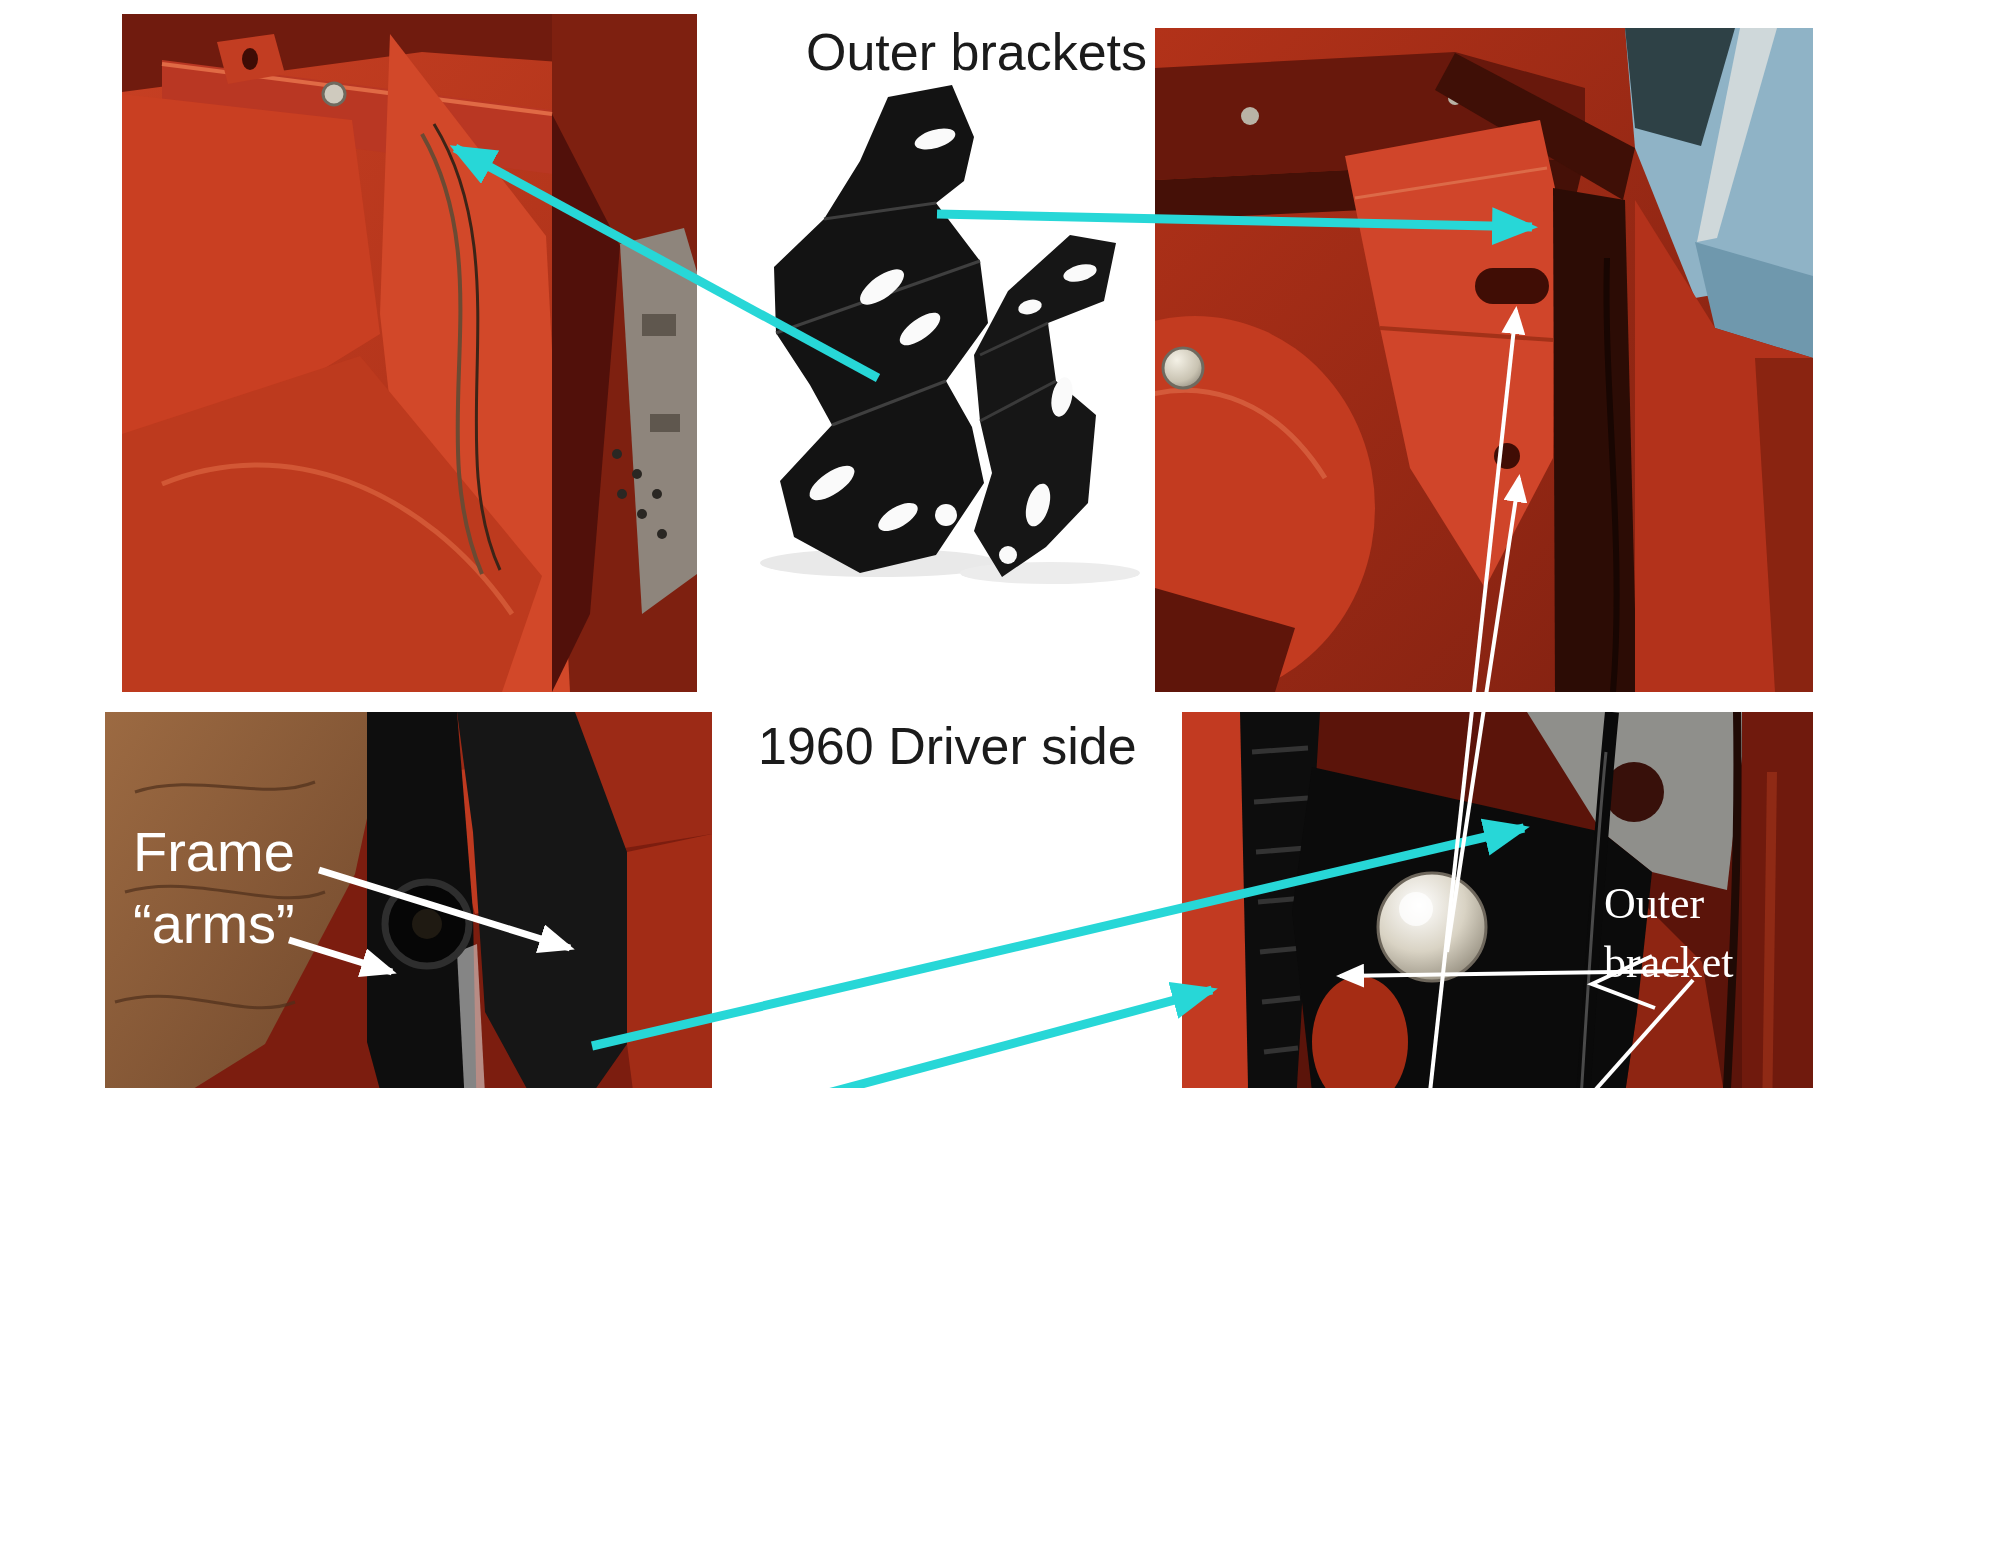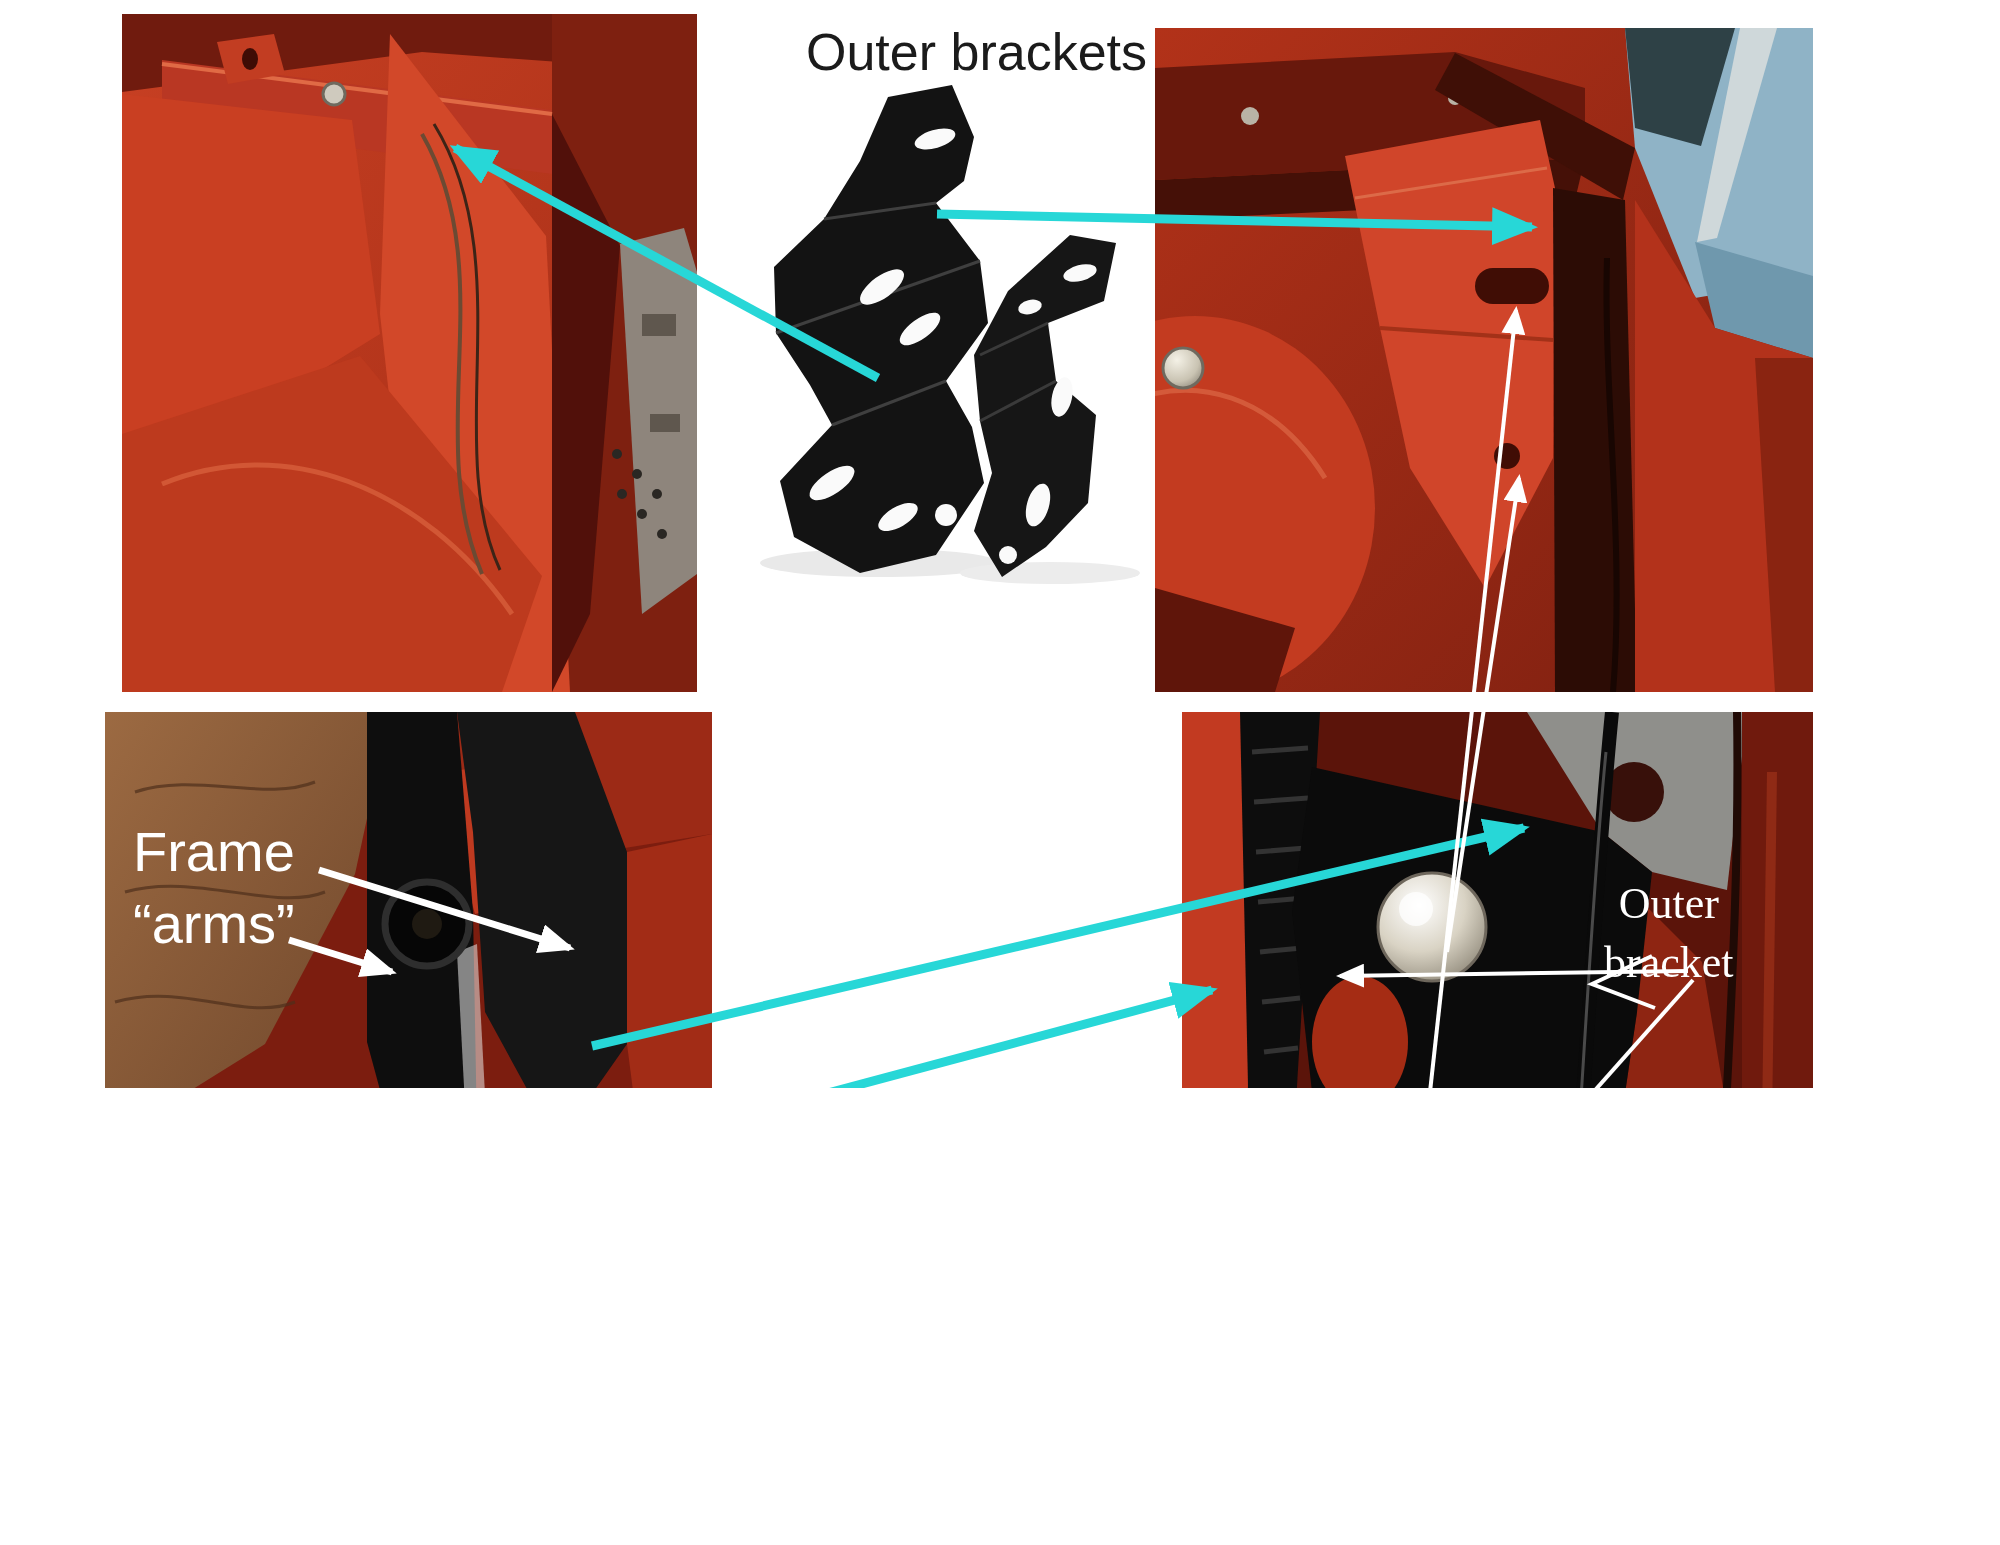--- a/index.html
+++ b/index.html
@@ -1,17 +1,17 @@
 <!DOCTYPE html>
 <html><head>
 <meta charset="utf-8">
 <style>
   html,body{margin:0;padding:0;background:#fff;}
   .canvas{position:relative;width:2000px;height:1088px;background:#ffffff;overflow:hidden;
-          font-family:"Liberation Sans", sans-serif;text-align:center;}
+          font-family:"Liberation Sans", sans-serif;}
   .photo{position:absolute;overflow:hidden;}
   .photo svg{display:block;width:100%;height:100%;}
   .product{position:absolute;}
   .product svg{display:block;width:100%;height:100%;}
   .title{position:absolute;color:#1b1b1b;font-size:52px;font-weight:400;white-space:nowrap;}
   .photo-label{position:absolute;color:#ffffff;font-weight:400;white-space:nowrap;z-index:40;}
   .label-frame-arms{left:133px;top:816px;font-size:56px;line-height:1.28;}
   .label-outer-bracket{left:1604px;top:874px;font-size:44px;line-height:1.35;font-family:Liberation Serif, serif;}
   #overlay{position:absolute;left:0;top:0;width:2000px;height:1545px;z-index:50;pointer-events:none;}
 </style>
@@ -232,20 +232,21 @@
         <circle cx="88" cy="128" r="8"></circle>
         <circle cx="52" cy="180" r="10"></circle>
         <circle cx="86" cy="206" r="10"></circle>
         <circle cx="124" cy="220" r="8"></circle>
       </g>
     </svg>
   </div>
 
   <div class="title" style="left:806px;top:22px;">Outer brackets</div>
 
+  <div class="title" style="left:758px;top:716px;">1960 Driver side</div>
 
 
   <div class="photo-label label-frame-arms">
     <div>Frame</div>
     <div>“arms”</div>
   </div>
 
   <div class="photo-label label-outer-bracket">
     <div>Outer</div>
     <div>bracket</div>

